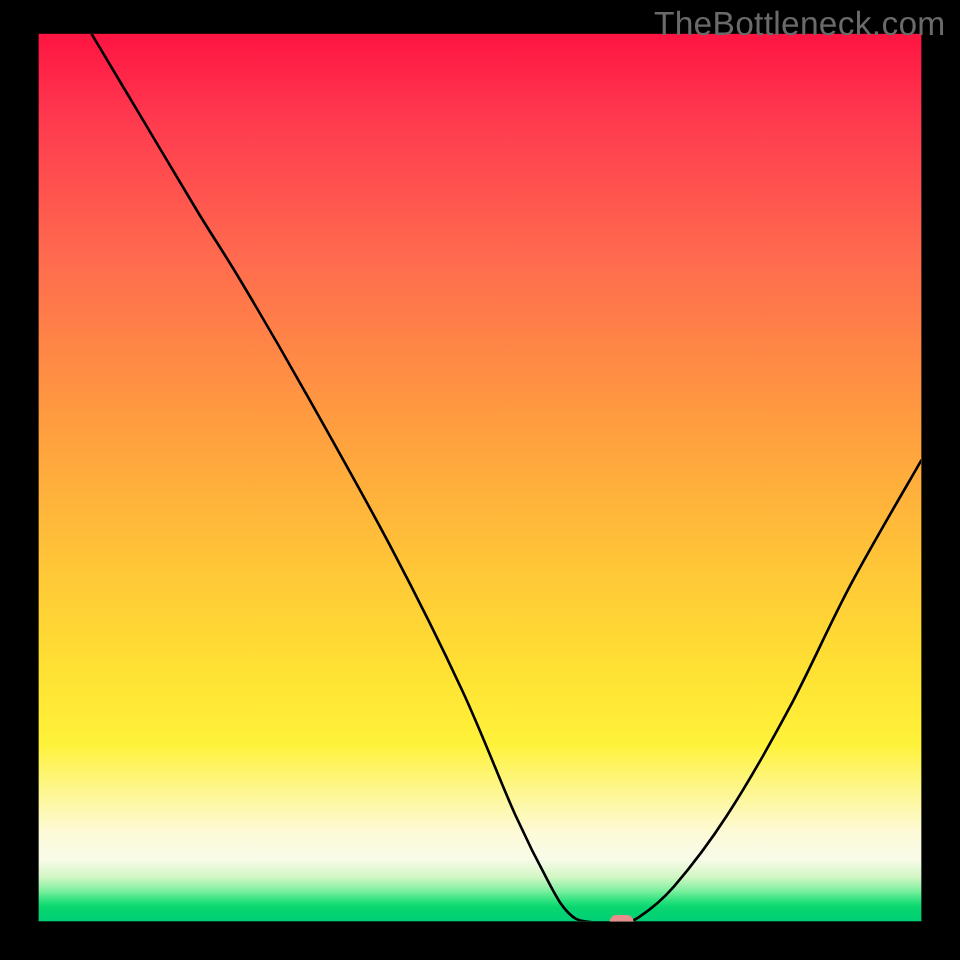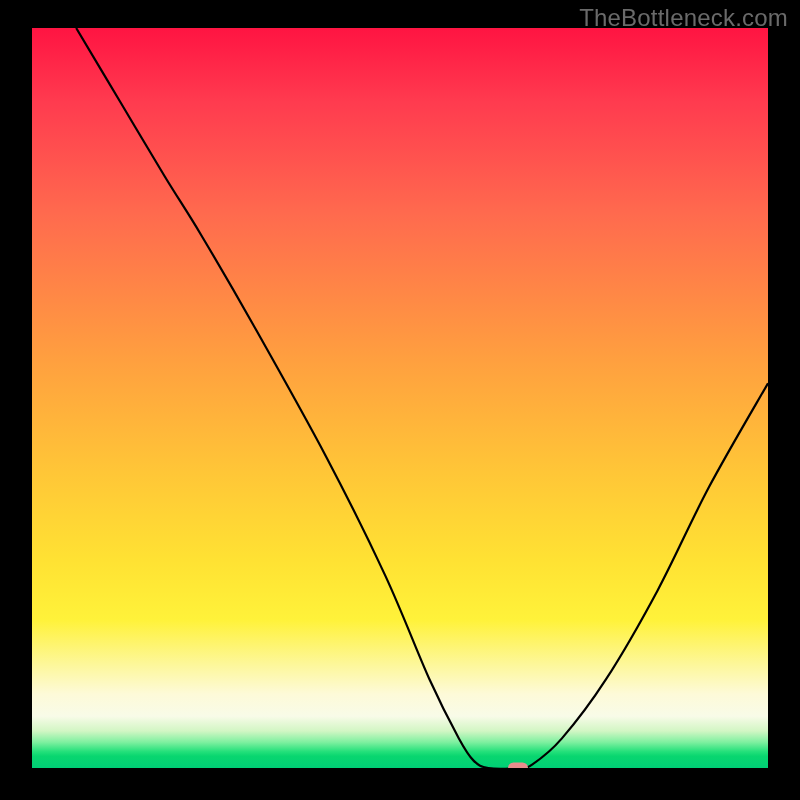--- a/index.html
+++ b/index.html
@@ -15,21 +15,21 @@
     position: relative;
     width: 800px;
     height: 800px;
     background: #000;
   }
   .watermark {
     position: absolute;
     top: 4px;
     right: 12px;
     color: #6a6a6a;
-    font-size: 24px;
+    font-size: 28px;
     font-weight: 400;
     letter-spacing: 0.2px;
     z-index: 10;
   }
   .plot {
     position: absolute;
     left: 32px;
     top: 28px;
     width: 736px;
     height: 740px;

